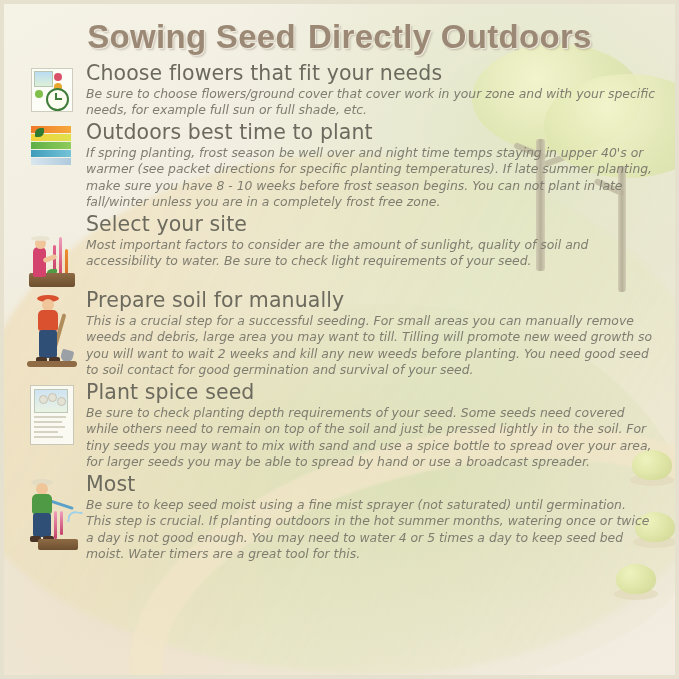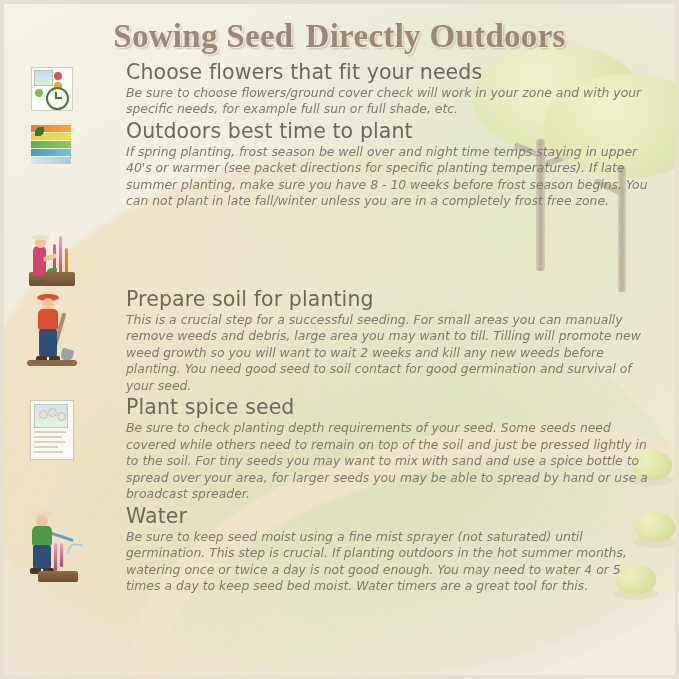--- a/index.html
+++ b/index.html
@@ -110,21 +110,21 @@
   #bush2 { left: 631px; top: 508px; }
   #bush2s { left: 629px; top: 532px; }
   #bush3 { left: 612px; top: 560px; }
   #bush3s { left: 610px; top: 584px; }
 
   
   .title {
     position: relative;
     text-align: center;
     padding-top: 14px;
-    font-family: Liberation Serif, serif;
+    font-family: Liberation Sans, sans-serif;
     font-weight: bold;
     font-size: 33px;
     letter-spacing: 0.3px;
     color: #9b8976;
     text-shadow: 1px 1px 0 #efe9dc, 2px 2px 2px rgba(120,106,88,0.35);
   }
   .title .gap { display: inline-block; width: 12px; }
 
   
   .sections {
@@ -140,21 +140,20 @@
     width: 68px;
     flex: 0 0 68px;
     display: flex;
     justify-content: center;
     align-items: flex-start;
     padding-top: 4px;
   }
   .text-cell {
     flex: 1 1 auto;
     padding-right: 4px;
-    margin-left: 40px;
   }
   .sec-head {
     font-family: "DejaVu Sans", sans-serif;
     font-size: 20.5px;
     font-weight: normal;
     color: #6c6a5e;
     line-height: 1.12;
     margin: 0 0 1px 0;
     letter-spacing: 0.1px;
   }
@@ -396,21 +395,21 @@
           <div class="sheet"></div>
           <div class="ph"></div>
           <div class="flwr f1"></div>
           <div class="flwr f2"></div>
           <div class="flwr f3"></div>
           <div class="clock"></div>
         </div>
       </div>
       <div class="text-cell">
         <p class="sec-head">Choose flowers that fit your needs</p>
-        <p class="sec-body">Be sure to choose flowers/ground cover  check will work in your zone and with your specific needs, for example full sun or full shade, etc.</p>
+        <p class="sec-body">Be sure to choose flowers/ground cover  that cover work in your zone and with your specific needs, for example full sun or full shade, etc.</p>
       </div>
     </div>
 
     <div class="section">
       <div class="icon-cell">
         <div class="ic ic-map">
           <div class="row r1"></div>
           <div class="row r2"></div>
           <div class="row r3"></div>
           <div class="row r4"></div>
@@ -431,38 +430,42 @@
           <div class="stalk s2"></div>
           <div class="stalk s3"></div>
           <div class="leaf"></div>
           <div class="bed"></div>
           <div class="body"></div>
           <div class="arm"></div>
           <div class="head"></div>
           <div class="hat"></div>
         </div>
       </div>
+      <div class="text-cell">
+        <p class="sec-head">Select your site</p>
+        <p class="sec-body">Most important factors to consider are the amount of sunlight, quality of soil and accessibility to water. Be sure to check light  requirements of your seed.</p>
+      </div>
     </div>
 
     <div class="section">
       <div class="icon-cell">
         <div class="ic ic-dig">
           <div class="handle"></div>
           <div class="blade"></div>
           <div class="hat"></div>
           <div class="head"></div>
           <div class="shirt"></div>
           <div class="pants"></div>
           <div class="boot b1"></div>
           <div class="boot b2"></div>
           <div class="soil"></div>
         </div>
       </div>
       <div class="text-cell">
-        <p class="sec-head">Prepare soil for planting</p>
+        <p class="sec-head">Prepare soil for manually</p>
         <p class="sec-body">This is a crucial step for a successful seeding. For small areas you can manually remove weeds and debris, large area you may want to till. Tilling will promote new weed growth so you will want to wait 2 weeks and kill any new weeds before planting. You need good seed to soil contact for good germination and survival of your seed.</p>
       </div>
     </div>
 
     <div class="section">
       <div class="icon-cell">
         <div class="ic ic-seedsheet">
           <div class="sheet"></div>
           <div class="pic">
             <div class="bloom p1"></div>
@@ -492,19 +495,19 @@
           <div class="shirt"></div>
           <div class="pants"></div>
           <div class="boot b1"></div>
           <div class="boot b2"></div>
           <div class="stalk w1"></div>
           <div class="stalk w2"></div>
           <div class="bed"></div>
         </div>
       </div>
       <div class="text-cell">
-        <p class="sec-head">Water</p>
+        <p class="sec-head">Most</p>
         <p class="sec-body">Be sure to keep seed moist using a fine mist sprayer (not saturated) until germination. This step is crucial. If planting outdoors in the hot summer months, watering once or twice a day is not good enough. You may need to water 4 or 5 times a day to keep seed bed moist. Water timers are a great tool for this.</p>
       </div>
     </div>
 
   </div>
 </div>
 
 </body></html>

